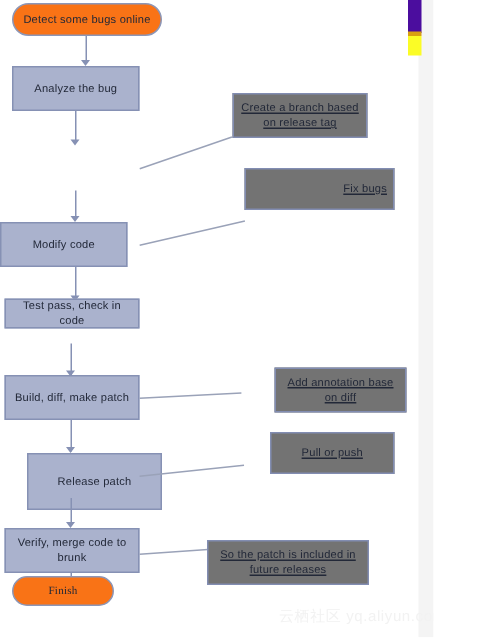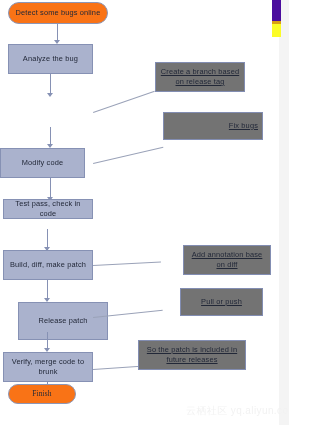--- a/index.html
+++ b/index.html
@@ -178,19 +178,19 @@
   <div class="node annotation" style="left:158px; top:245px; width:88px; height:30px;margin-left:25px;">
     <span>Add annotation base on diff</span>
   </div>
 
   <div class="leader" style="left:93px; top:317px; width:70px; transform: rotate(-6deg);"></div>
   <div class="node annotation" style="left:160px; top:288px; width:83px; height:28px;margin-left:20px;">
     <span>Pull or push</span>
   </div>
 
   <div class="leader" style="left:93px; top:369px; width:48px; transform: rotate(-4deg);"></div>
-  <div class="node annotation" style="left:138px; top:340px; width:108px; height:30px;">
+  <div class="node annotation" style="left:138px; top:360px; width:108px; height:30px;">
     <span>So the patch is included in future releases</span>
   </div>
 
   <div class="watermark" style="left:186px; top:404px;">云栖社区 yq.aliyun.com</div>
 
 </div>
 
 </body></html>

